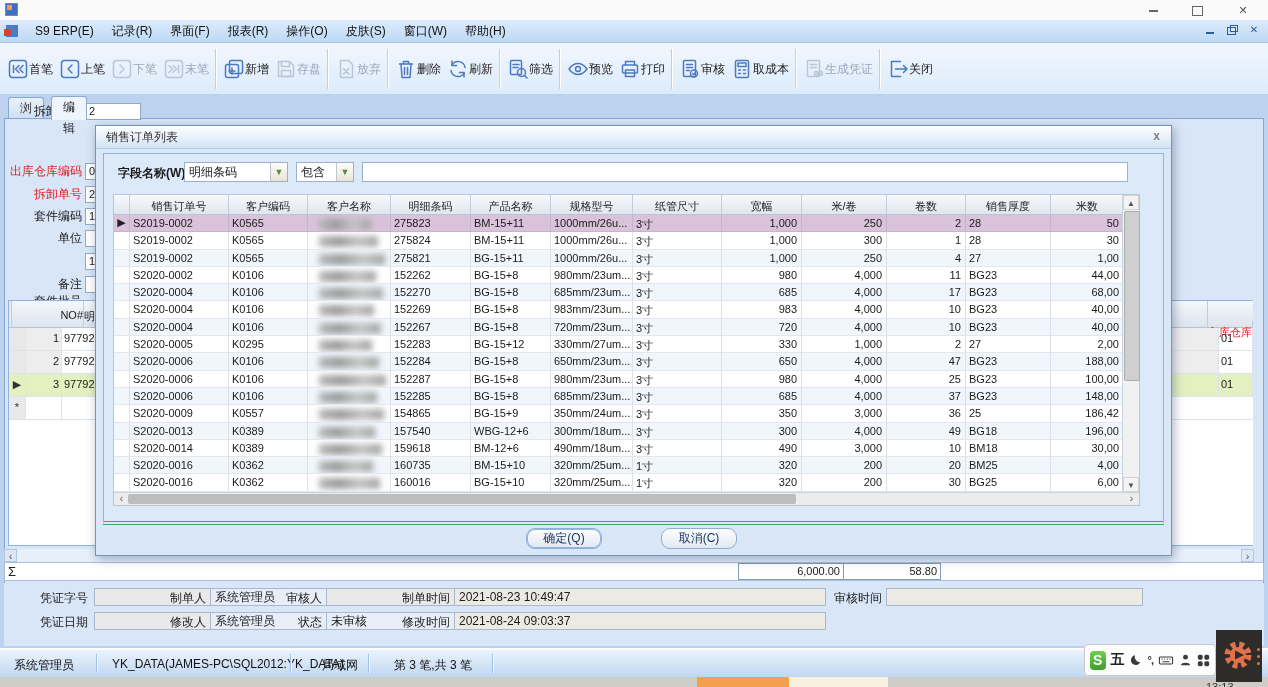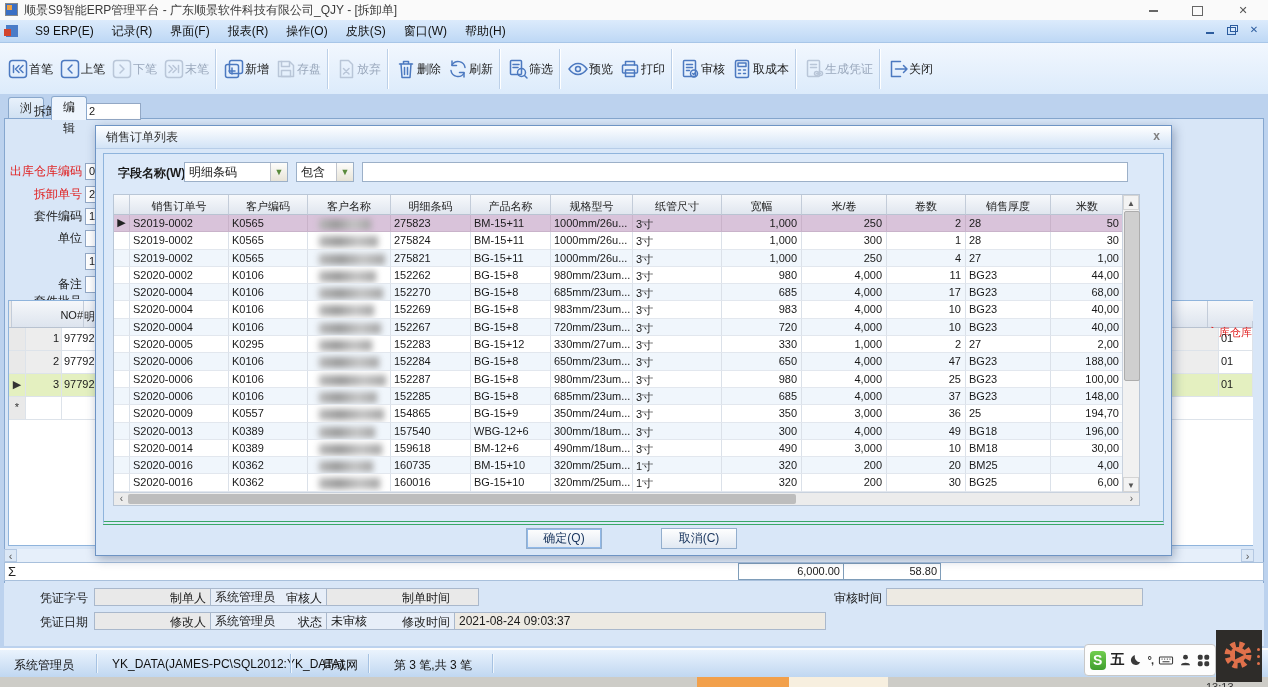--- a/index.html
+++ b/index.html
@@ -106,32 +106,31 @@
   .num{text-align:right;padding-right:4px;}
   .rowsel{color:#222;text-align:center;padding:1px 0 0;background:transparent;}
   .blurbox{height:11px;margin:2px 4px 0 8px;background:linear-gradient(90deg,#b8b8b8,#999,#c4c4c4,#a2a2a2);filter:blur(3px);border-radius:1px;}
   #vscroll{position:absolute;right:0;top:0;bottom:13px;width:17px;background:#f1f1f1;border-left:1px solid #c9d2de;box-sizing:border-box;}
   .vs-arrow{position:absolute;left:0;width:16px;height:15px;text-align:center;font-size:8px;color:#555;line-height:15px;background:#f3f3f3;border:1px solid #d4d4d4;box-sizing:border-box;}
   #vs-thumb{position:absolute;left:1px;top:16px;width:14px;height:168px;background:#cfcfcf;border:1px solid #adadad;border-radius:2px;}
   #dhscroll{position:absolute;left:0;right:0;bottom:0;height:13px;background:#ececec;border-top:1px solid #c9d2de;box-sizing:border-box;}
   #dh-thumb{position:absolute;left:14px;top:1px;height:10px;width:668px;background:#bdbdbd;border-radius:2px;}
   .dh-arrow{position:absolute;top:0;width:13px;height:12px;text-align:center;font-size:10px;color:#555;line-height:11px;}
   
-  .dlg-btn{position:absolute;top:402px;width:76px;height:21px;background:linear-gradient(#fefefe,#e0e8f2);border:1px solid #93aecd;border-radius:0;text-align:center;line-height:19px;color:#17335c;box-sizing:border-box;}
+  .dlg-btn{position:absolute;top:402px;width:76px;height:21px;background:linear-gradient(#fefefe,#e0e8f2);border:1px solid #93aecd;border-radius:9px;text-align:center;line-height:19px;color:#17335c;box-sizing:border-box;}
   #btn-ok{left:430px;box-shadow:0 0 0 1px #8fb8e8 inset;}
   #btn-cancel{left:565px;}
 </style>
 </head>
 <body>
 
 <div id="screen">
 
   <div id="titlebar">
     <div id="title-icon"></div>
-    <span id="title-text">顺景S9智能ERP管理平台 - 广东顺景软件科技有限公司_QJY - [拆卸单]</span>
     <span id="wc-min" class="win-ctl"></span>
     <span id="wc-max" class="win-ctl"></span>
     <span id="wc-close" class="win-ctl">✕</span>
   </div>
 
   <div id="menubar">
     <div id="menu-app-icon"></div>
     <div id="menu-items">
         <div class="menu-item">S9 ERP(E)</div>
         <div class="menu-item">记录(R)</div>
@@ -400,20 +399,21 @@
   </div>
 
   <div id="footer">
     <span class="flabel" style="left:4px;top:6px;width:80px">凭证字号</span>
     <span class="ffield" style="left:90px;top:5px;width:138px"></span>
     <span class="flabel" style="left:148px;top:6px;width:54px">制单人</span>
     <span class="ffield ro" style="left:206px;top:5px;width:124px">系统管理员</span>
     <span class="flabel" style="left:262px;top:6px;width:56px">审核人</span>
     <span class="ffield" style="left:322px;top:5px;width:153px"></span>
     <span class="flabel" style="left:392px;top:6px;width:54px">制单时间</span>
+    <span class="ffield date" style="left:450px;top:5px;width:372px">2021-08-23 10:49:47</span>
     <span class="flabel" style="left:822px;top:6px;width:56px">审核时间</span>
     <span class="ffield date" style="left:882px;top:5px;width:257px"></span>
 
     <span class="flabel" style="left:4px;top:30px;width:80px">凭证日期</span>
     <span class="ffield" style="left:90px;top:29px;width:138px"></span>
     <span class="flabel" style="left:148px;top:30px;width:54px">修改人</span>
     <span class="ffield ro" style="left:206px;top:29px;width:124px">系统管理员</span>
     <span class="flabel" style="left:262px;top:30px;width:56px">状态</span>
     <span class="ffield ro" style="left:322px;top:29px;width:153px">未审核</span>
     <span class="flabel" style="left:392px;top:30px;width:54px">修改时间</span>
@@ -707,21 +707,21 @@
                 <div class="blurbox" style="width: 65px;"></div>
               </div>
               <div class="tcell" style="width: 80px;">154865</div>
               <div class="tcell" style="width: 80px;">BG-15+9</div>
               <div class="tcell" style="width: 82px;">350mm/24um...</div>
               <div class="tcell" style="width: 89px;">3寸</div>
               <div class="tcell num" style="width: 80px;">350</div>
               <div class="tcell num" style="width: 85px;">3,000</div>
               <div class="tcell num" style="width: 79px;">36</div>
               <div class="tcell" style="width: 85px;">25</div>
-              <div class="tcell num" style="width: 73px;">194,70</div>
+              <div class="tcell num" style="width: 73px;">186,42</div>
             </div>
             <div class="trow stripe">
               <div class="tcell rowsel" style="width: 16px;"></div>
               <div class="tcell" style="width: 99px;">S2020-0013</div>
               <div class="tcell" style="width: 79px;">K0389</div>
               <div class="tcell" style="width: 83px;">
                 <div class="blurbox" style="width: 56px;"></div>
               </div>
               <div class="tcell" style="width: 80px;">157540</div>
               <div class="tcell" style="width: 80px;">WBG-12+6</div>

